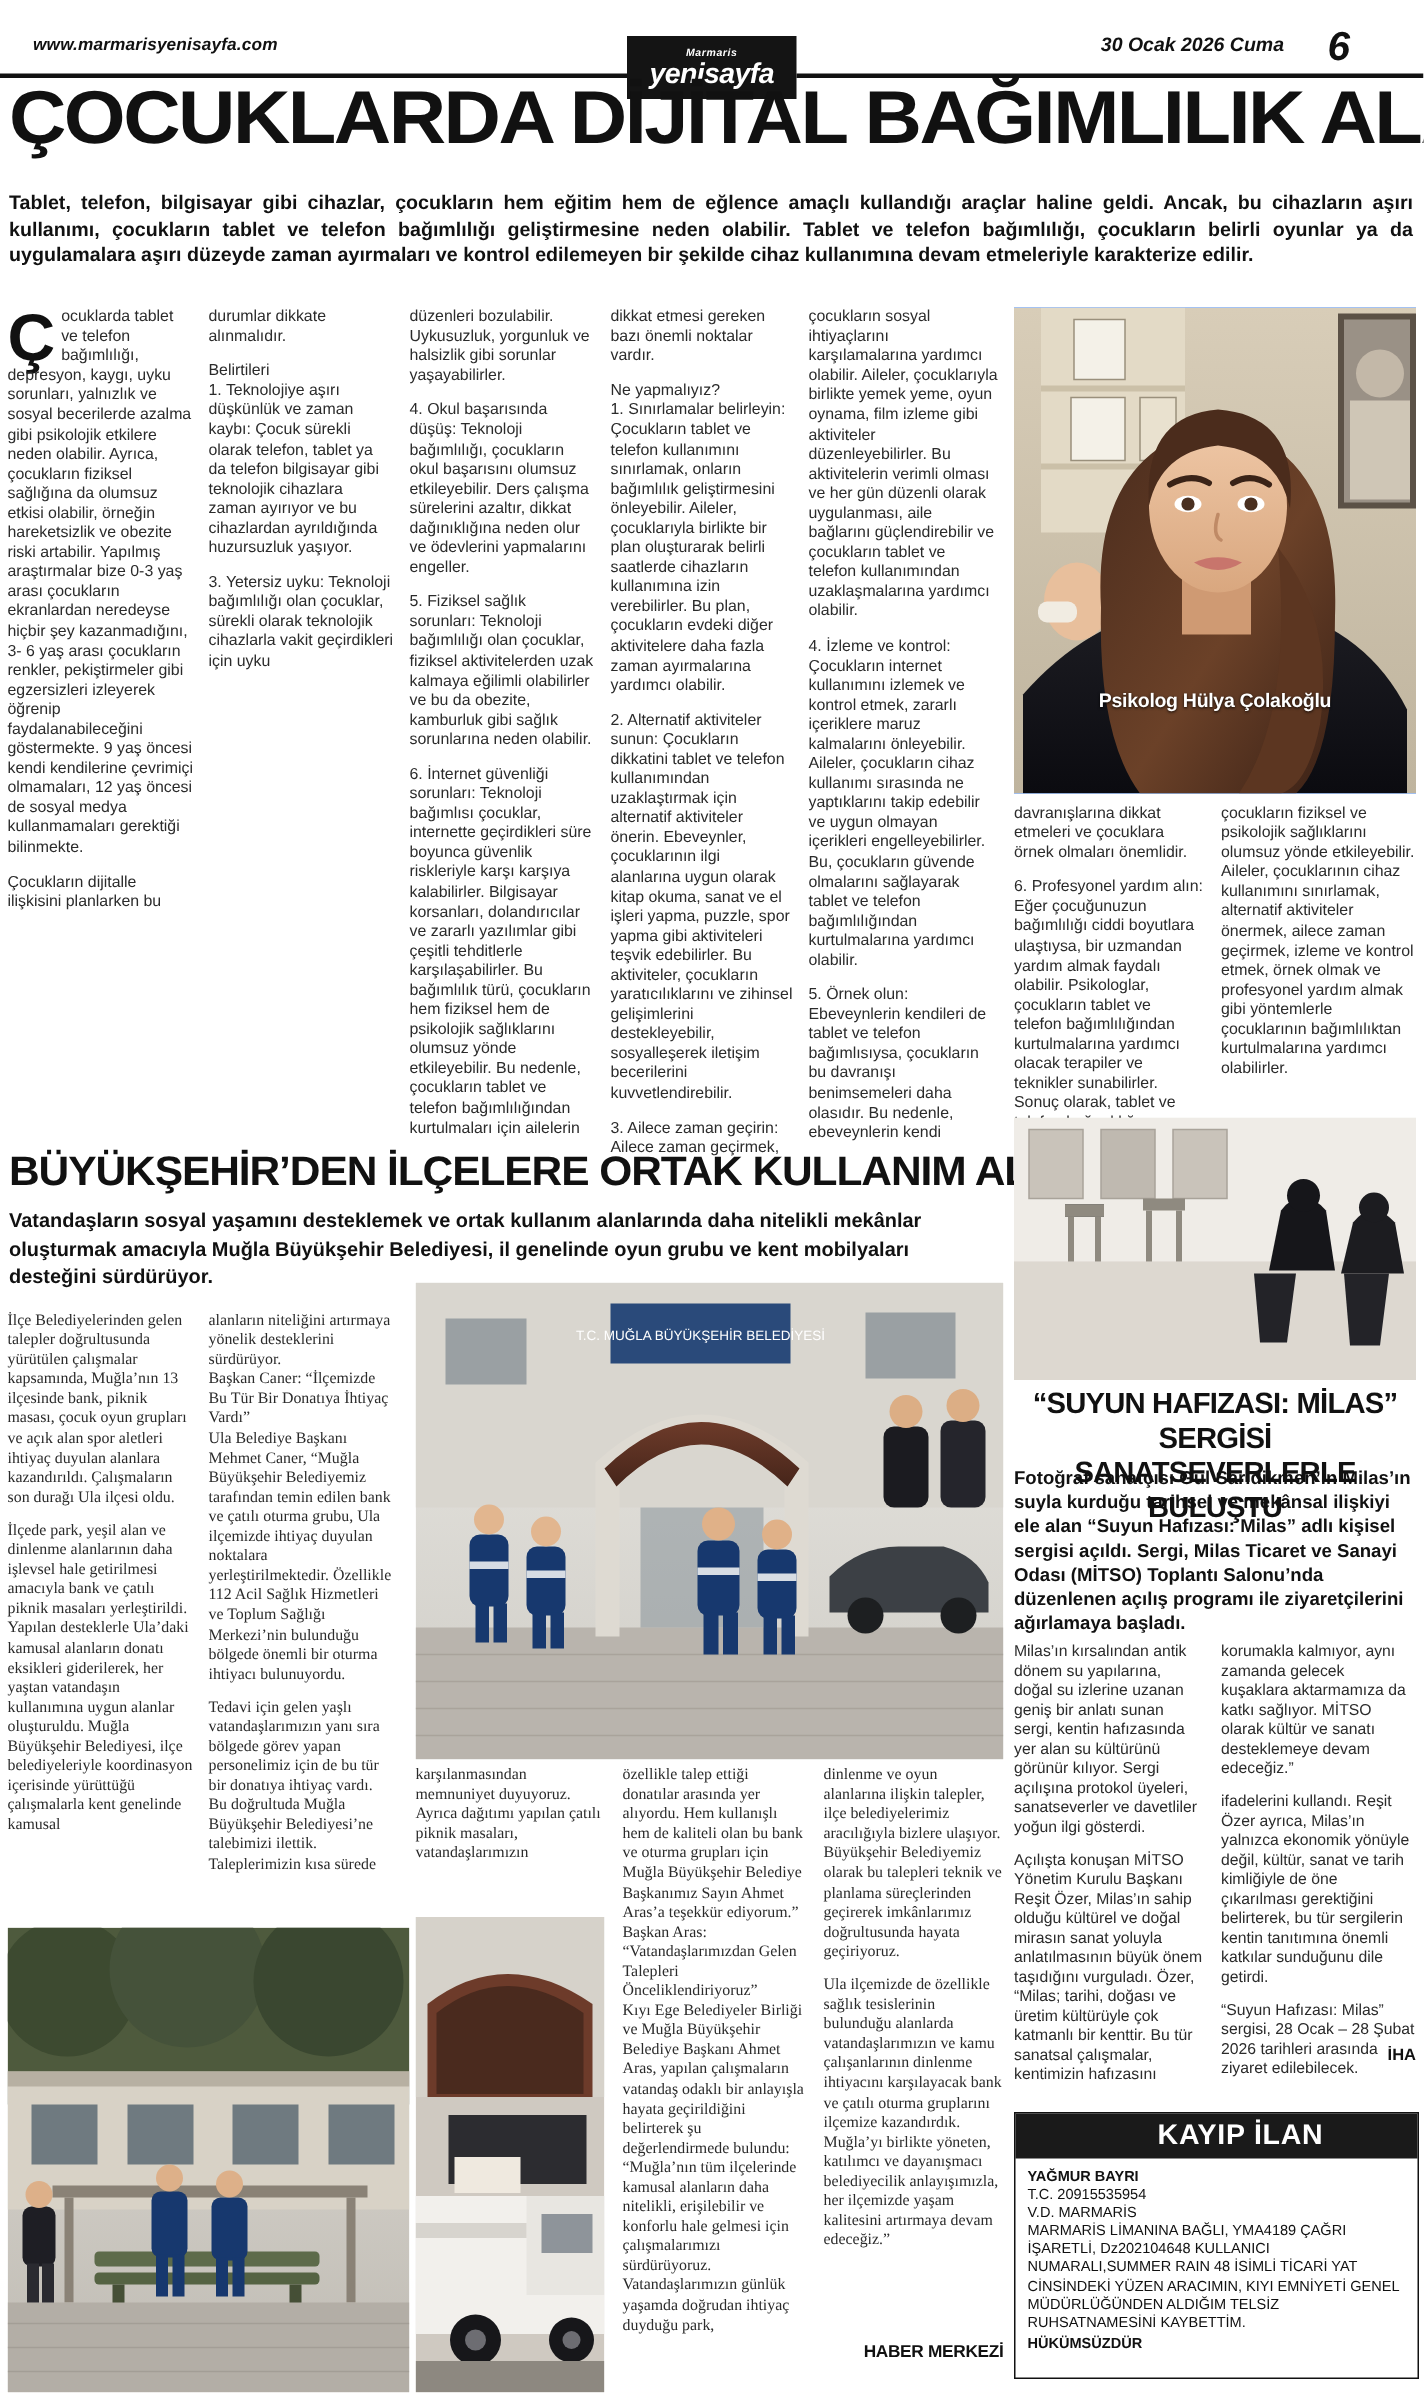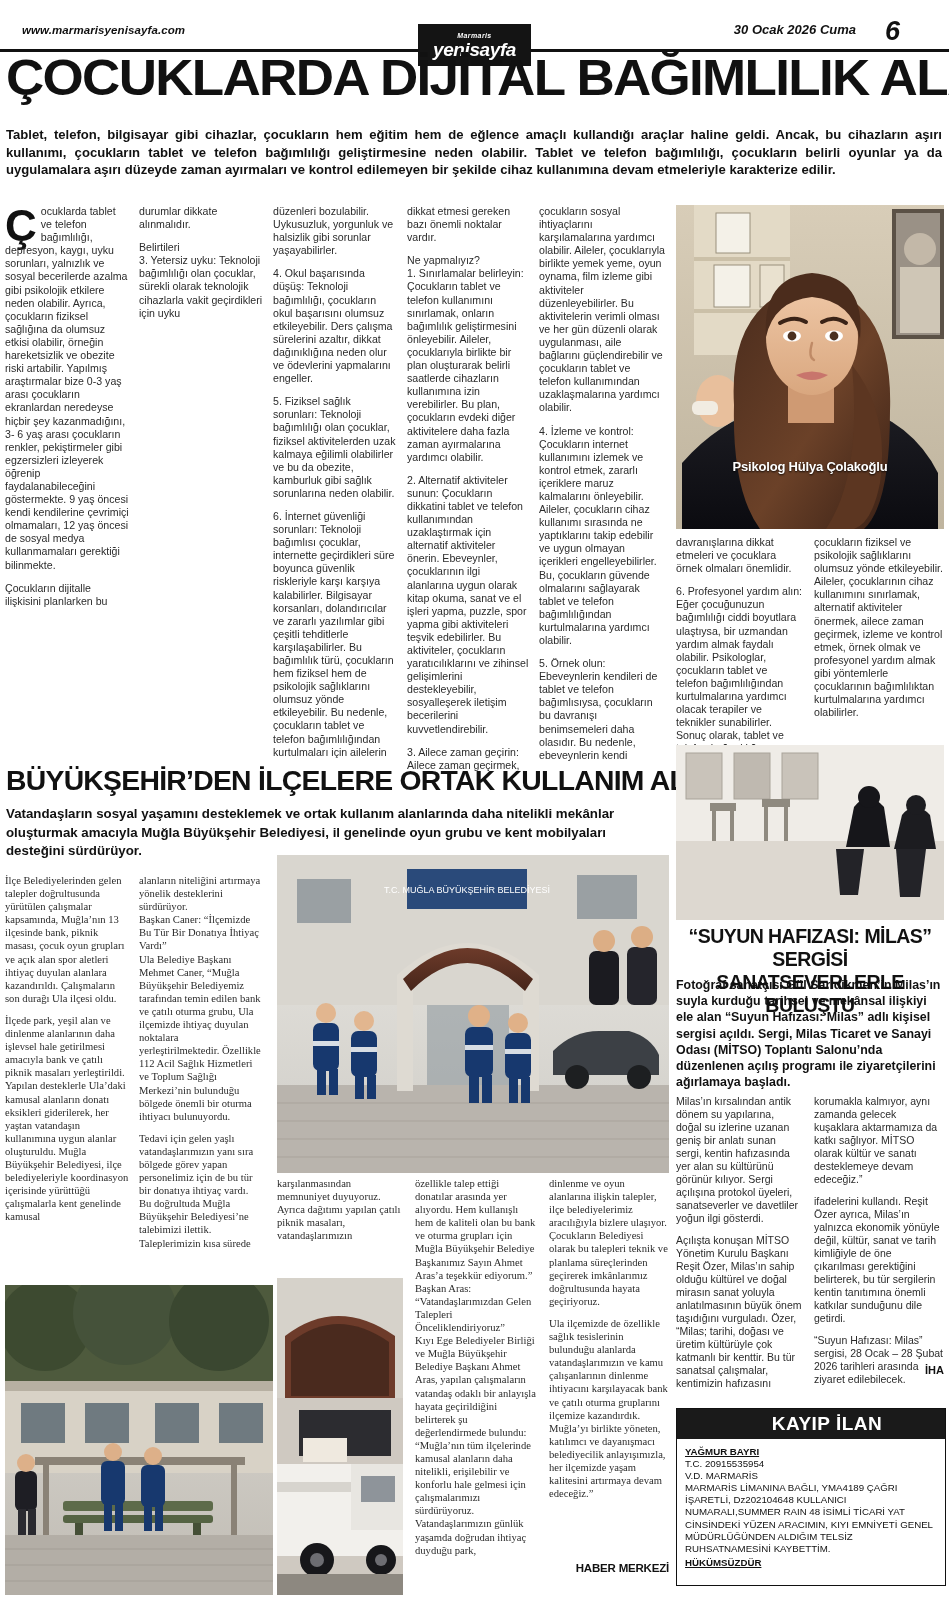--- a/index.html
+++ b/index.html
@@ -75,21 +75,21 @@
   .d1{left:676px;top:1095px;width:126px;}
   .d2{left:814px;top:1095px;width:130px;}
   .iha{position:absolute;left:880px;top:1364px;width:64px;text-align:right;
     font-size:11px;font-weight:900;color:#111;}
 
   
   .kayip{position:absolute;left:676px;top:1408px;width:268px;height:176px;border:1.5px solid #111;background:#fff;}
   .kayip-h{height:30px;background:#1a1a1a;color:#fff;display:flex;align-items:center;justify-content:center;
     font-size:19px;font-weight:700;letter-spacing:.5px;padding-left:32px;}
   .kayip-b{padding:7px 8px 0 8px;font-size:9.7px;line-height:12.1px;color:#111;}
-  .kayip-b .bold{font-weight:700;text-decoration:underline;}
+  .kayip-b .bold{font-weight:700;}
 
   
   .imgbox{position:absolute;overflow:hidden;}
   .im-bus{left:5px;top:1285px;width:268px;height:310px;}
   .im-arch{left:277px;top:855px;width:392px;height:318px;}
   .im-truck{left:277px;top:1278px;width:126px;height:317px;}
   .im-exh{left:676px;top:745px;width:268px;height:175px;}
 </style>
 </head>
 <body>
@@ -112,20 +112,21 @@
   <div class="lead1">Tablet, telefon, bilgisayar gibi cihazlar, çocukların hem eğitim hem de eğlence amaçlı kullandığı araçlar haline geldi. Ancak, bu cihazların aşırı kullanımı, çocukların tablet ve telefon bağımlılığı geliştirmesine neden olabilir. Tablet ve telefon bağımlılığı, çocukların belirli oyunlar ya da uygulamalara aşırı düzeyde zaman ayırmaları ve kontrol edilemeyen bir şekilde cihaz kullanımına devam etmeleriyle karakterize edilir.</div>
 
   <div class="a1col c1">
     <p><span class="dropcap">Ç</span><span>ocuklarda tablet ve telefon bağımlılığı, depresyon, kaygı, uyku sorunları, yalnızlık ve sosyal becerilerde azalma gibi psikolojik etkilere neden olabilir. Ayrıca, çocukların fiziksel sağlığına da olumsuz etkisi olabilir, örneğin hareketsizlik ve obezite riski artabilir. Yapılmış araştırmalar bize 0-3 yaş arası çocukların ekranlardan neredeyse hiçbir şey kazanmadığını, 3- 6 yaş arası çocukların renkler, pekiştirmeler gibi egzersizleri izleyerek öğrenip faydalanabileceğini göstermekte. 9 yaş öncesi kendi kendilerine çevrimiçi olmamaları, 12 yaş öncesi de sosyal medya kullanmamaları gerektiği bilinmekte.</span></p>
     <p>Çocukların dijitalle ilişkisini planlarken bu</p>
   </div>
 
   <div class="a1col c2">
     <p>durumlar dikkate alınmalıdır.</p>
     <p style="margin-bottom:0">Belirtileri</p>
+    <p>1. Teknolojiye aşırı düşkünlük ve zaman kaybı: Çocuk sürekli olarak telefon, tablet ya da telefon bilgisayar gibi teknolojik cihazlara zaman ayırıyor ve bu cihazlardan ayrıldığında huzursuzluk yaşıyor.</p>
     <p>3. Yetersiz uyku: Teknoloji bağımlılığı olan çocuklar, sürekli olarak teknolojik cihazlarla vakit geçirdikleri için uyku</p>
   </div>
 
   <div class="a1col c3">
     <p>düzenleri bozulabilir. Uykusuzluk, yorgunluk ve halsizlik gibi sorunlar yaşayabilirler.</p>
     <p>4. Okul başarısında düşüş: Teknoloji bağımlılığı, çocukların okul başarısını olumsuz etkileyebilir. Ders çalışma sürelerini azaltır, dikkat dağınıklığına neden olur ve ödevlerini yapmalarını engeller.</p>
     <p>5. Fiziksel sağlık sorunları: Teknoloji bağımlılığı olan çocuklar, fiziksel aktivitelerden uzak kalmaya eğilimli olabilirler ve bu da obezite, kamburluk gibi sağlık sorunlarına neden olabilir.</p>
     <p>6. İnternet güvenliği sorunları: Teknoloji bağımlısı çocuklar, internette geçirdikleri süre boyunca güvenlik riskleriyle karşı karşıya kalabilirler. Bilgisayar korsanları, dolandırıcılar ve zararlı yazılımlar gibi çeşitli tehditlerle karşılaşabilirler. Bu bağımlılık türü, çocukların hem fiziksel hem de psikolojik sağlıklarını olumsuz yönde etkileyebilir. Bu nedenle, çocukların tablet ve telefon bağımlılığından kurtulmaları için ailelerin</p>
   </div>
 
@@ -232,21 +233,21 @@
   </div>
   <div class="a2col b3">
     <p>karşılanmasından memnuniyet duyuyoruz. Ayrıca dağıtımı yapılan çatılı piknik masaları, vatandaşlarımızın</p>
   </div>
   <div class="a2col b4">
     <p style="margin-bottom:0">özellikle talep ettiği donatılar arasında yer alıyordu. Hem kullanışlı hem de kaliteli olan bu bank ve oturma grupları için Muğla Büyükşehir Belediye Başkanımız Sayın Ahmet Aras’a teşekkür ediyorum.”</p>
     <p style="margin-bottom:0">Başkan Aras: “Vatandaşlarımızdan Gelen Talepleri Önceliklendiriyoruz”</p>
     <p>Kıyı Ege Belediyeler Birliği ve Muğla Büyükşehir Belediye Başkanı Ahmet Aras, yapılan çalışmaların vatandaş odaklı bir anlayışla hayata geçirildiğini belirterek şu değerlendirmede bulundu: “Muğla’nın tüm ilçelerinde kamusal alanların daha nitelikli, erişilebilir ve konforlu hale gelmesi için çalışmalarımızı sürdürüyoruz. Vatandaşlarımızın günlük yaşamda doğrudan ihtiyaç duyduğu park,</p>
   </div>
   <div class="a2col b5">
-    <p>dinlenme ve oyun alanlarına ilişkin talepler, ilçe belediyelerimiz aracılığıyla bizlere ulaşıyor. Çocukların Belediyesi olarak bu talepleri teknik ve planlama süreçlerinden geçirerek imkânlarımız doğrultusunda hayata geçiriyoruz.</p>
+    <p>dinlenme ve oyun alanlarına ilişkin talepler, ilçe belediyelerimiz aracılığıyla bizlere ulaşıyor. Büyükşehir Belediyemiz olarak bu talepleri teknik ve planlama süreçlerinden geçirerek imkânlarımız doğrultusunda hayata geçiriyoruz.</p>
     <p>Ula ilçemizde de özellikle sağlık tesislerinin bulunduğu alanlarda vatandaşlarımızın ve kamu çalışanlarının dinlenme ihtiyacını karşılayacak bank ve çatılı oturma gruplarını ilçemize kazandırdık. Muğla’yı birlikte yöneten, katılımcı ve dayanışmacı belediyecilik anlayışımızla, her ilçemizde yaşam kalitesini artırmaya devam edeceğiz.”</p>
   </div>
   <div class="haber">HABER MERKEZİ</div>
 
   <div class="imgbox im-arch">
     <svg width="392" height="318" viewBox="0 0 392 318" preserveAspectRatio="none">
       <defs>
         <linearGradient id="sky2" x1="0" y1="0" x2="0" y2="1">
           <stop offset="0%" stop-color="#e9e7e2"></stop>
             <stop offset="100%" stop-color="#cfcdc7"></stop>

